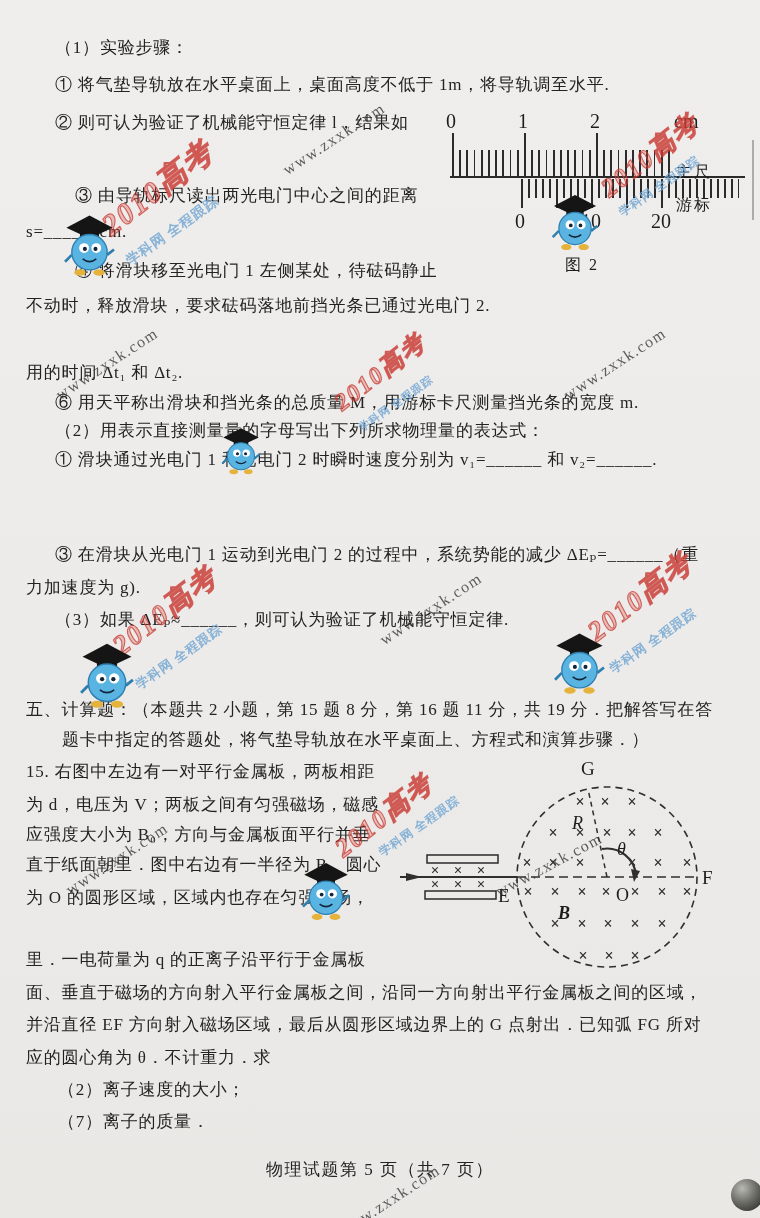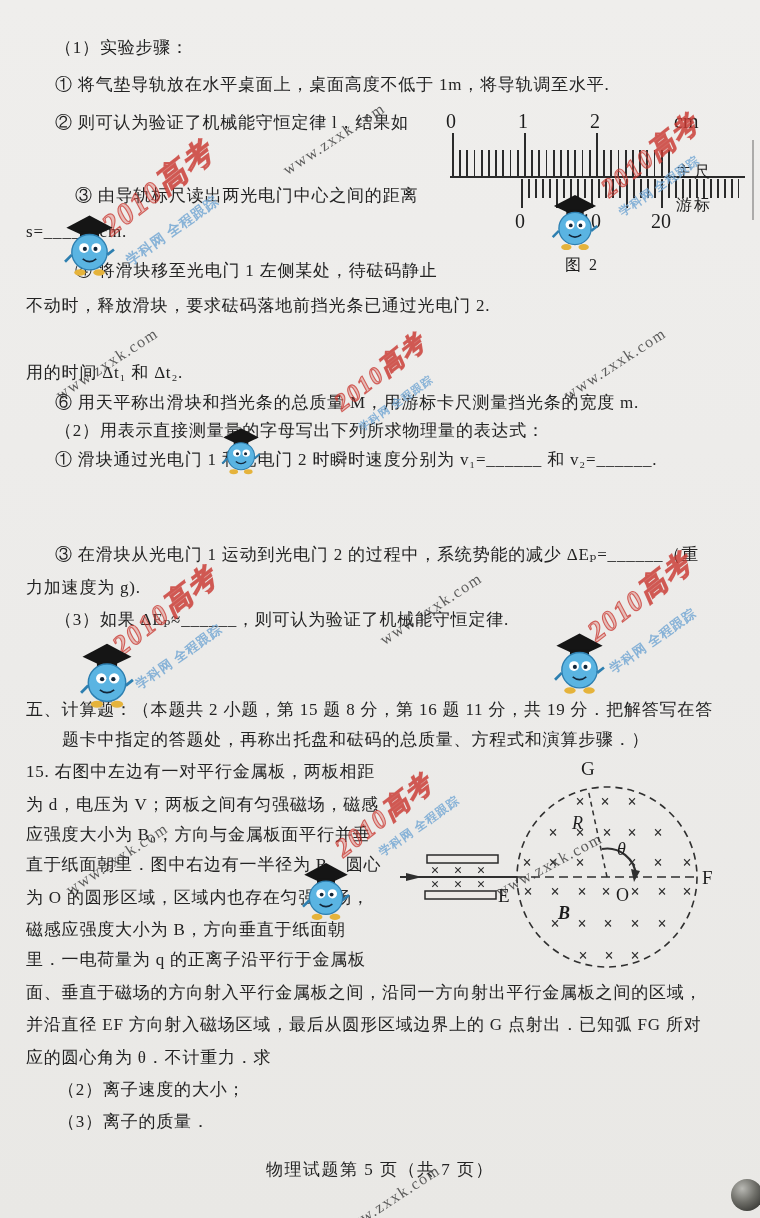--- a/index.html
+++ b/index.html
@@ -68,33 +68,32 @@
   <div class="ln" style="left:75px;top:259px">④ 将滑块移至光电门 1 左侧某处，待砝码静止</div>
   <div class="ln" style="left:26px;top:294px">不动时，释放滑块，要求砝码落地前挡光条已通过光电门 2.</div>
   <div class="ln" style="left:26px;top:361px">用的时间 Δt₁ 和 Δt₂.</div>
   <div class="ln" style="left:55px;top:391px">⑥ 用天平称出滑块和挡光条的总质量 M，用游标卡尺测量挡光条的宽度 m.</div>
   <div class="ln" style="left:55px;top:419px">（2）用表示直接测量量的字母写出下列所求物理量的表达式：</div>
   <div class="ln" style="left:55px;top:448px">① 滑块通过光电门 1 和光电门 2 时瞬时速度分别为 v₁=______ 和 v₂=______.</div>
   <div class="ln" style="left:55px;top:543px">③ 在滑块从光电门 1 运动到光电门 2 的过程中，系统势能的减少 ΔEₚ=______（重</div>
   <div class="ln" style="left:26px;top:576px">力加速度为 g).</div>
   <div class="ln" style="left:55px;top:608px">（3）如果 ΔEₚ≈______，则可认为验证了机械能守恒定律.</div>
   <div class="ln" style="left:26px;top:698px">五、计算题：（本题共 2 小题，第 15 题 8 分，第 16 题 11 分，共 19 分．把解答写在答</div>
-  <div class="ln" style="left:62px;top:728px">题卡中指定的答题处，再称出托盘和砝码的总质量、方程式和演算步骤．）</div>
+  <div class="ln" style="left:62px;top:728px">题卡中指定的答题处，将气垫导轨放在水平桌面上、方程式和演算步骤．）</div>
   <div class="ln" style="left:26px;top:760px">15. 右图中左边有一对平行金属板，两板相距</div>
   <div class="ln" style="left:26px;top:793px">为 d，电压为 V；两板之间有匀强磁场，磁感</div>
   <div class="ln" style="left:26px;top:823px">应强度大小为 B₀，方向与金属板面平行并垂</div>
   <div class="ln" style="left:26px;top:853px">直于纸面朝里．图中右边有一半径为 R、圆心</div>
   <div class="ln" style="left:26px;top:886px">为 O 的圆形区域，区域内也存在匀强磁场，</div>
-  <div class="ln" style="left:26px;top:918px">磁感应强度大小为 B，方向垂直于纸面朝</div>
   <div class="ln" style="left:26px;top:981px">面、垂直于磁场的方向射入平行金属板之间，沿同一方向射出平行金属板之间的区域，</div>
   <div class="ln" style="left:26px;top:948px">里．一电荷量为 q 的正离子沿平行于金属板</div>
   <div class="ln" style="left:26px;top:1013px">并沿直径 EF 方向射入磁场区域，最后从圆形区域边界上的 G 点射出．已知弧 FG 所对</div>
   <div class="ln" style="left:26px;top:1046px">应的圆心角为 θ．不计重力．求</div>
   <div class="ln" style="left:58px;top:1078px">（2）离子速度的大小；</div>
-  <div class="ln" style="left:58px;top:1110px">（3）离子的质量．</div>
+  <div class="ln" style="left:58px;top:1110px">（7）离子的质量．</div>
 
   <div>
     <span class="f2num" style="left:446px;top:110px">0</span>
     <span class="f2num" style="left:518px;top:110px">1</span>
     <span class="f2num" style="left:590px;top:110px">2</span>
     <span class="f2num" style="left:674px;top:110px">cm</span>
     <div class="ticks-cm"></div>
     <div class="ticks-mm"></div>
     <div class="bar" style="left:450px;top:176px;width:295px;height:2px"></div>
     <div class="ticks-vn"></div>

